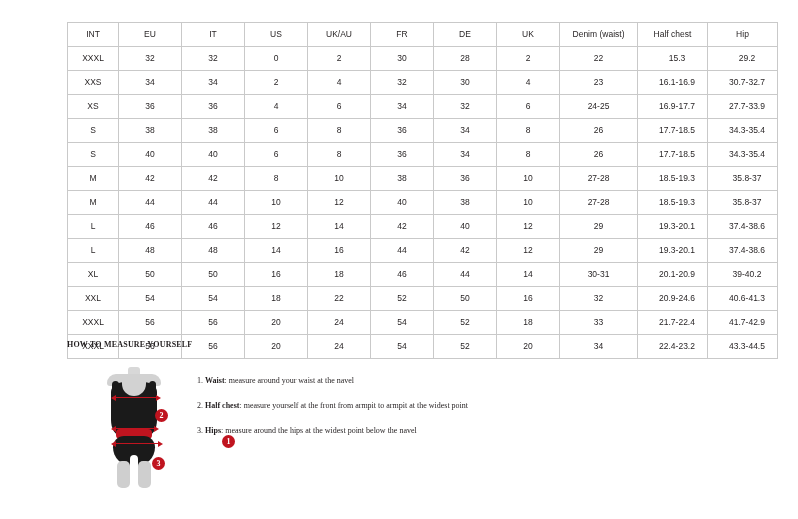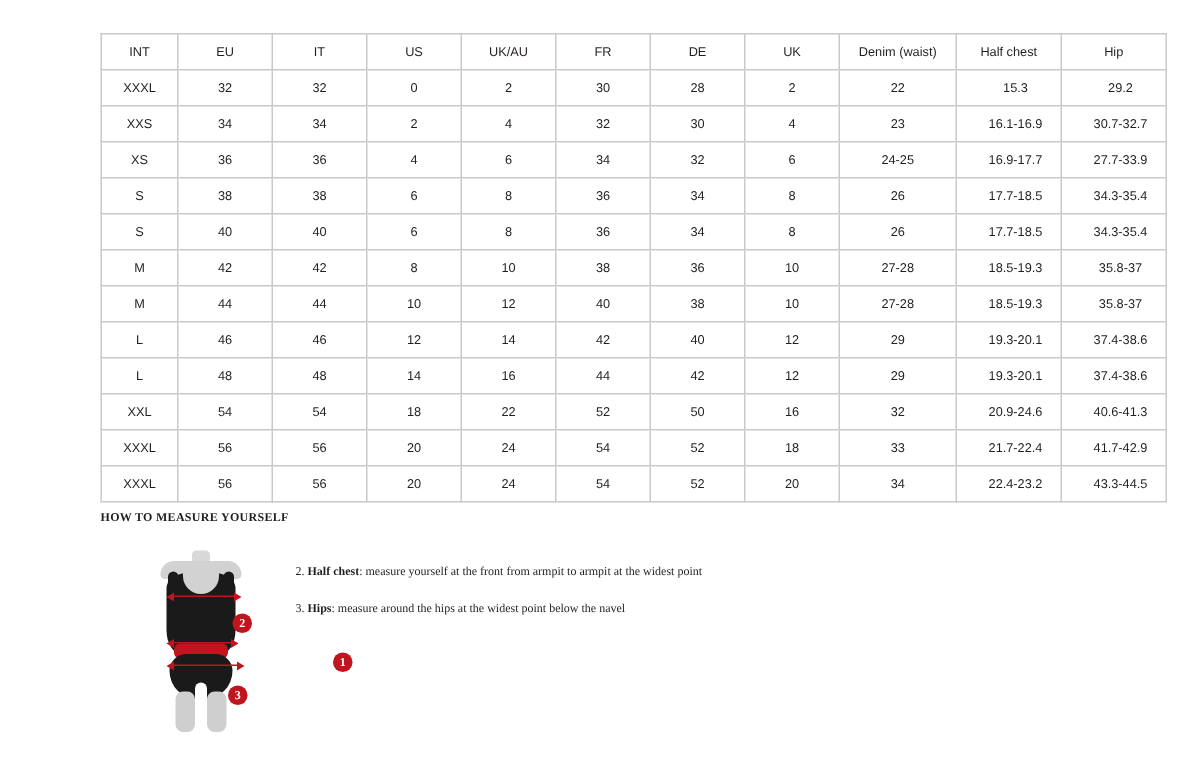--- a/index.html
+++ b/index.html
@@ -389,20 +389,33 @@
             <td>14</td>
             <td>16</td>
             <td>44</td>
             <td>42</td>
             <td>12</td>
             <td>29</td>
             <td class="left-align">19.3-20.1</td>
             <td class="left-align">37.4-38.6</td>
           </tr>
           <tr>
+            <td>XL</td>
+            <td>50</td>
+            <td>50</td>
+            <td>16</td>
+            <td>18</td>
+            <td>46</td>
+            <td>44</td>
+            <td>14</td>
+            <td>30-31</td>
+            <td class="left-align">20.1-20.9</td>
+            <td class="left-align">39-40.2</td>
+          </tr>
+          <tr>
             <td>XXL</td>
             <td>54</td>
             <td>54</td>
             <td>18</td>
             <td>22</td>
             <td>52</td>
             <td>50</td>
             <td>16</td>
             <td>32</td>
             <td class="left-align">20.9-24.6</td>
@@ -462,20 +475,24 @@
         <div class="arrow-line arrow-waist"></div>
         <div class="arrow-line arrow-hip"></div>
 
         <div class="bullet bullet-1">1</div>
         <div class="bullet bullet-2">2</div>
         <div class="bullet bullet-3">3</div>
       </div>
 
       <div class="notes-col">
         <div class="note">
+          <span>1.</span>
+          <b>Waist</b><span>: measure around your waist at the navel</span>
+        </div>
+        <div class="note">
           <span>2.</span>
           <b>Half chest</b><span>: measure yourself at the front from armpit to armpit at the widest point</span>
         </div>
         <div class="note">
           <span>3.</span>
           <b>Hips</b><span>: measure around the hips at the widest point below the navel</span>
         </div>
       </div>
 
     </div>

